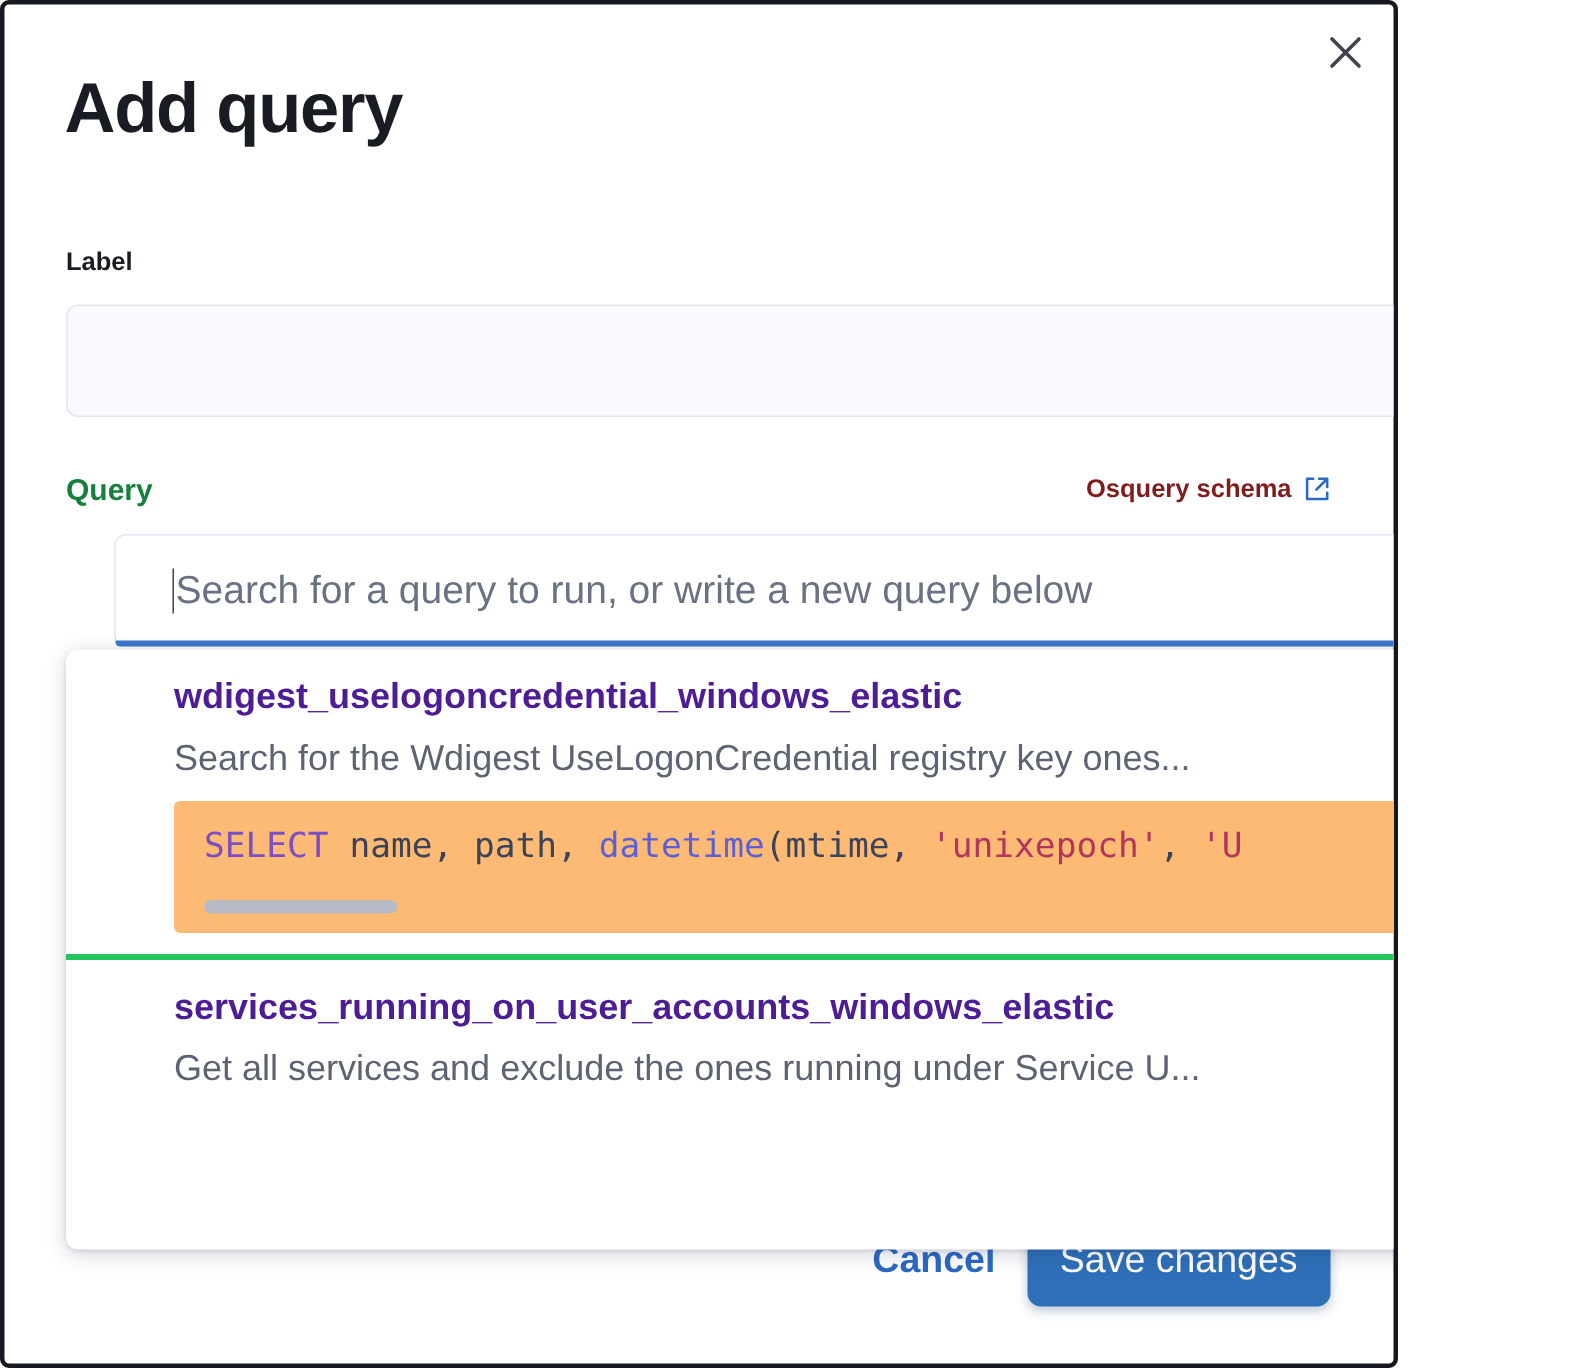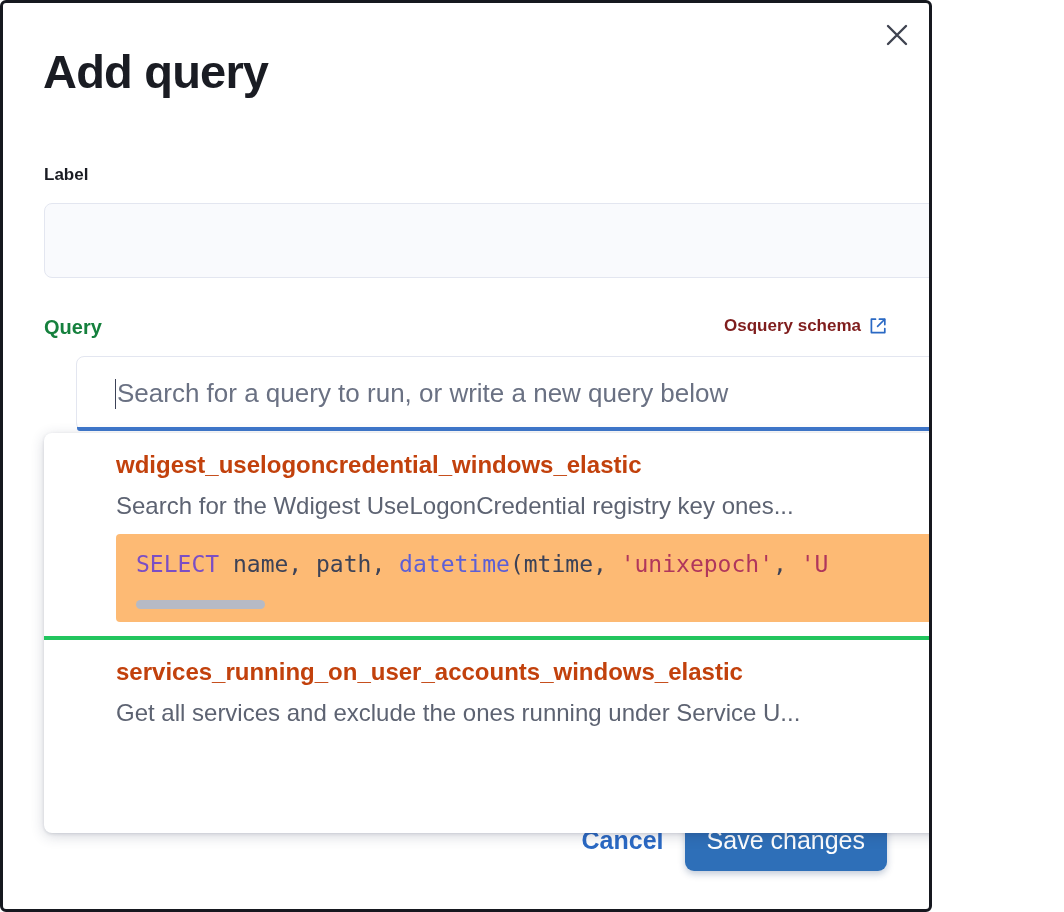--- a/index.html
+++ b/index.html
@@ -203,21 +203,21 @@
     border-radius: 5px;
     background: #9aa0b0;
     z-index: 6;
     cursor: pointer;
   }
   .dd-item { padding: 18px 0 14px 72px; position: relative; }
   .dd-item + .dd-item { border-top: 4px solid #22c55e; }
   .dd-title {
     font-size: 24px;
     font-weight: 700;
-    color: #c2410c;
+    color: #4c1d95;
     margin-bottom: 13px;
     white-space: nowrap;
   }
   .dd-desc {
     font-size: 24px;
     color: #5d6372;
     margin-bottom: 14px;
     white-space: nowrap;
     overflow: hidden;
   }

